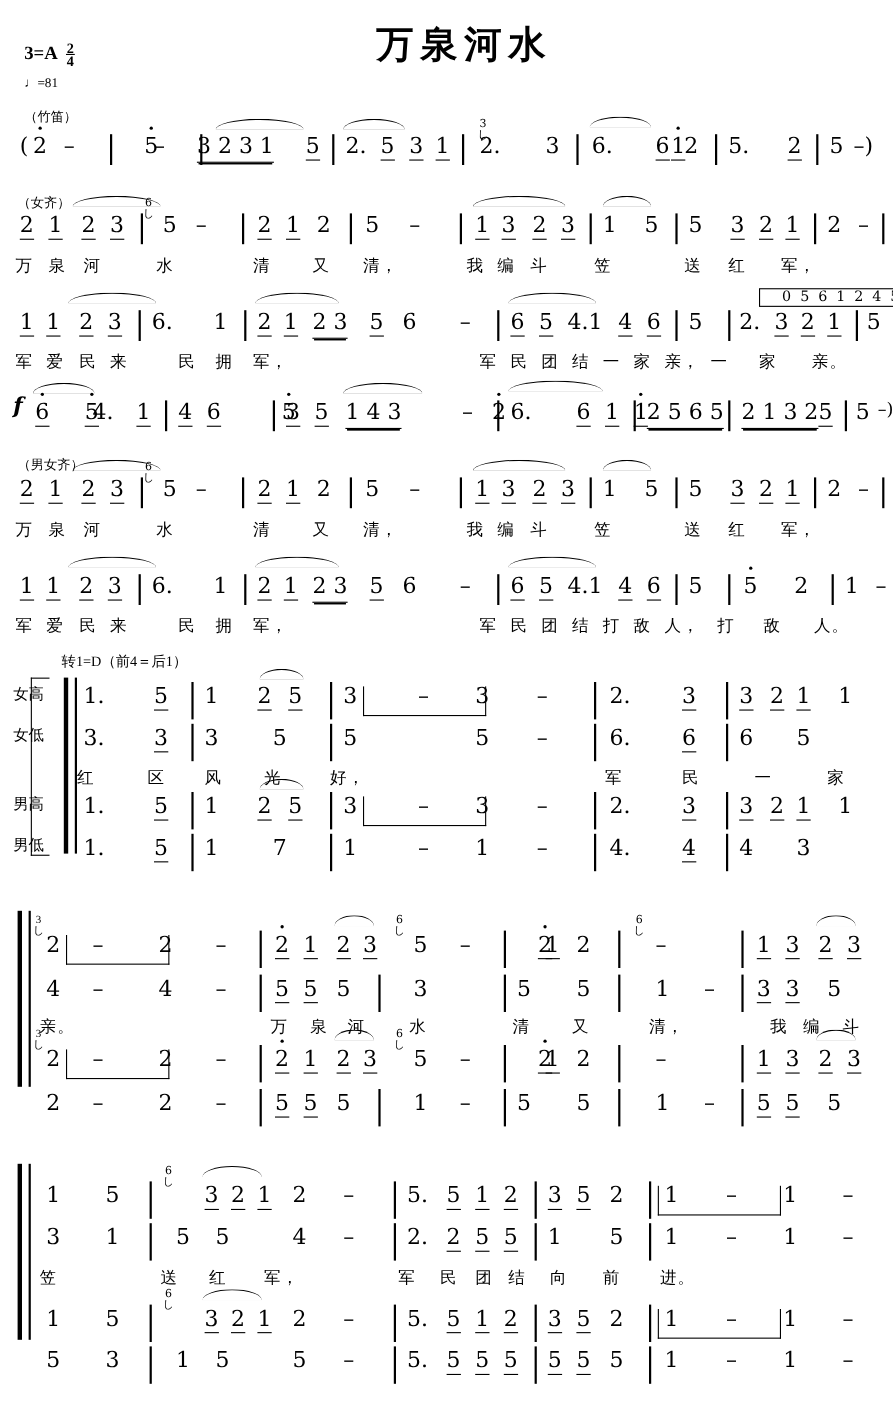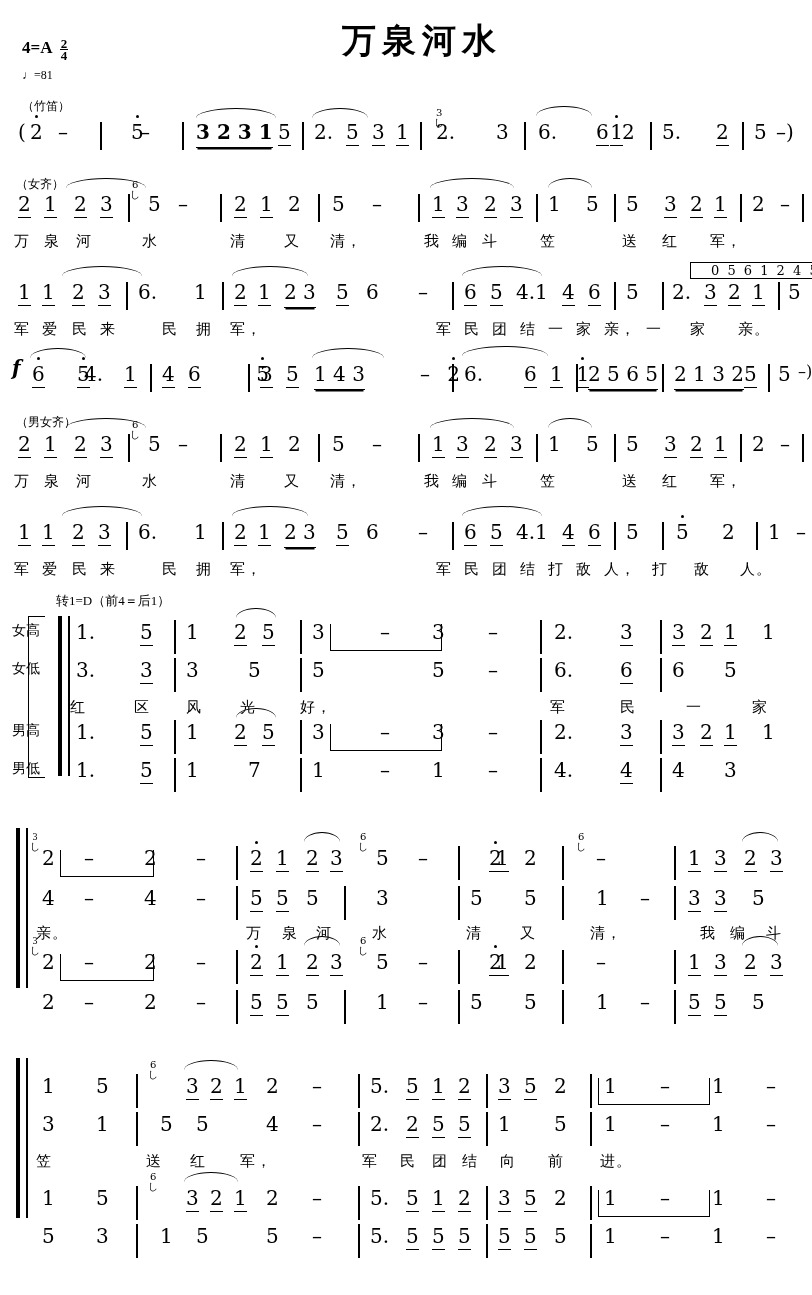--- a/index.html
+++ b/index.html
@@ -155,38 +155,38 @@
   }
   .dyn { position: absolute; font-style: italic; font-weight: bold; font-family: "DejaVu Serif", serif; }
 </style>
 </head>
 <body>
 
 <div id="sheet">
 
   <div class="title">万泉河水</div>
   <div class="keysig">
-    <span>4=A</span>
+    <span>3=A</span>
     <span class="meter">
       <span class="num">2</span>
       <span>4</span>
     </span>
   </div>
   <div class="tempo">♩=81</div>
   <div class="instrument">（竹笛）</div>
 
   <div class="sysline" style="top:120px;">
     <span class="cell" style="left:18px;">(</span>
     <span class="cell n dot-above" style="left:30px;">2</span>
     <span class="cell" style="left:58px;">–</span>
     <span class="bar" style="left:100px; top:2px; height:28px;"></span>
     <span class="cell n dot-above" style="left:112px;">5</span>
     <span class="cell" style="left:140px;">–</span>
     <span class="bar" style="left:182px; top:2px; height:28px;"></span>
-    <span class="cell u2" style="left:196px;font-weight:bold;">3 2 3 1</span>
+    <span class="cell u2" style="left:179px;">3 2 3 1</span>
     <span class="cell u1" style="left:278px;">5</span>
     <span class="bar" style="left:302px; top:2px; height:28px;"></span>
     <span class="cell" style="left:314px;">2.</span>
     <span class="cell u1" style="left:346px;">5</span>
     <span class="cell u1" style="left:372px;">3</span>
     <span class="cell u1" style="left:396px;">1</span>
     <span class="bar" style="left:420px; top:2px; height:28px;"></span>
     <span class="cell" style="left:436px;">2.</span>
     <span class="cell" style="left:496px;">3</span>
     <span class="bar" style="left:524px; top:2px; height:28px;"></span>

